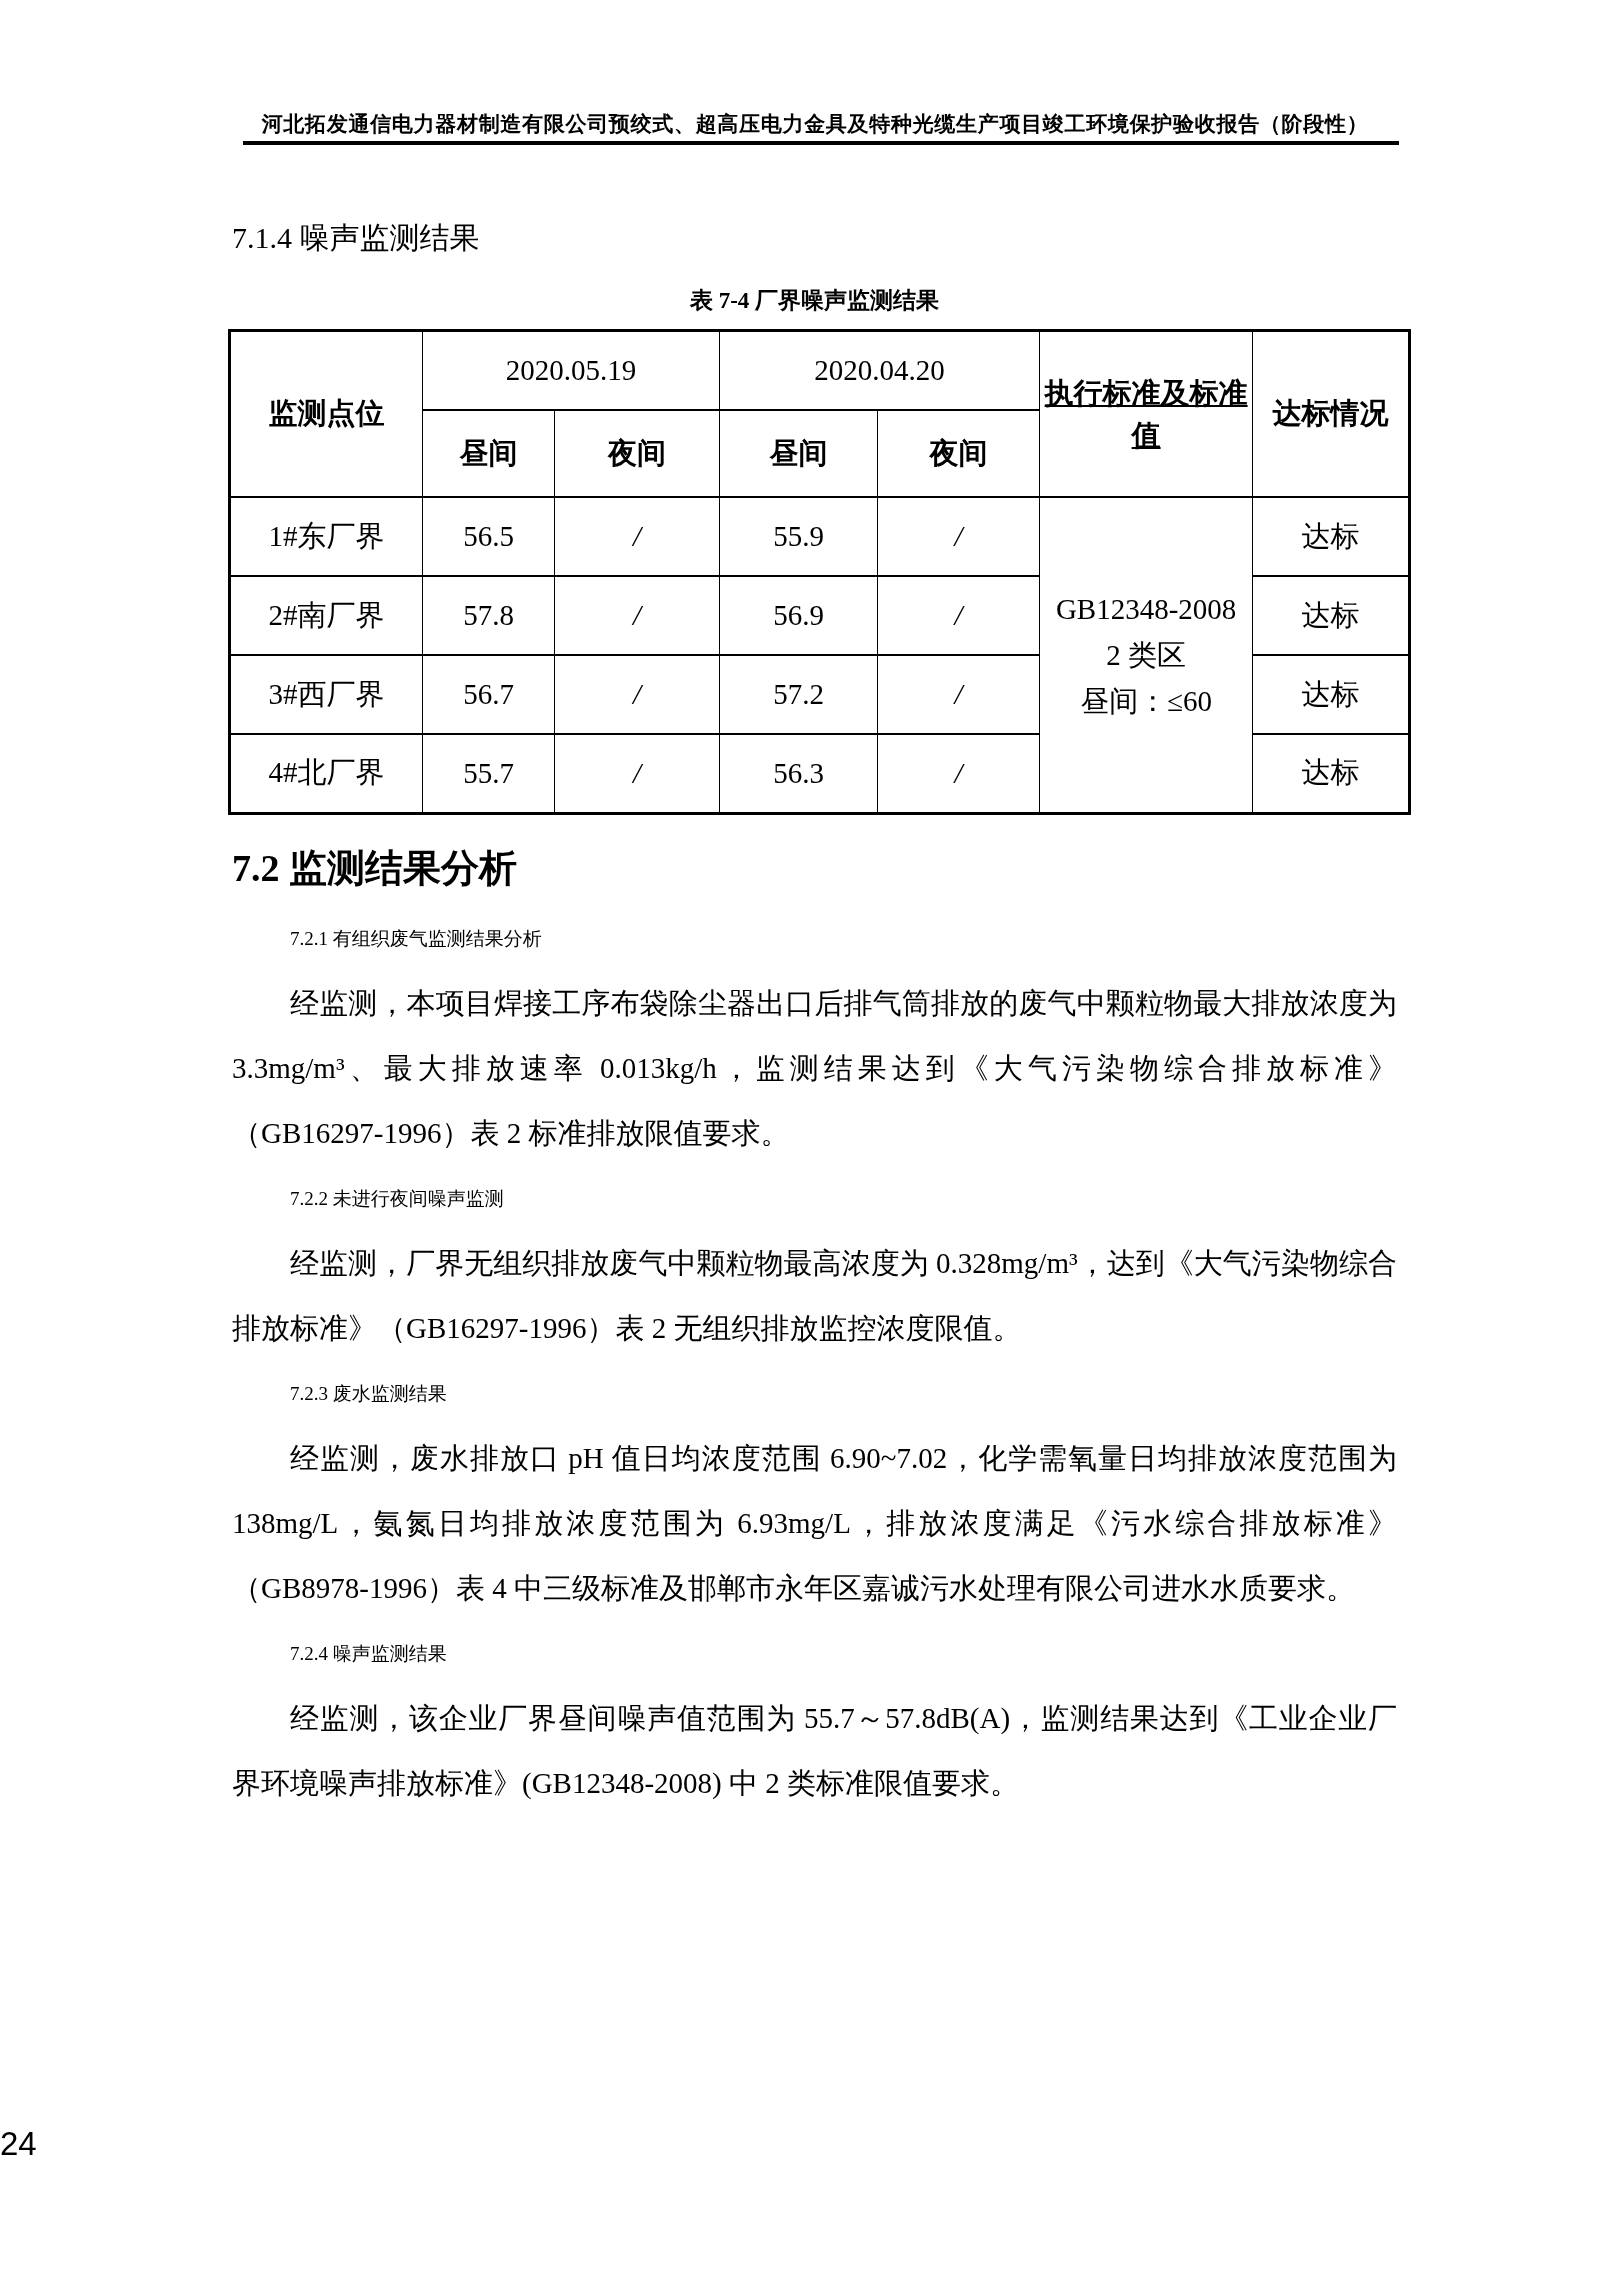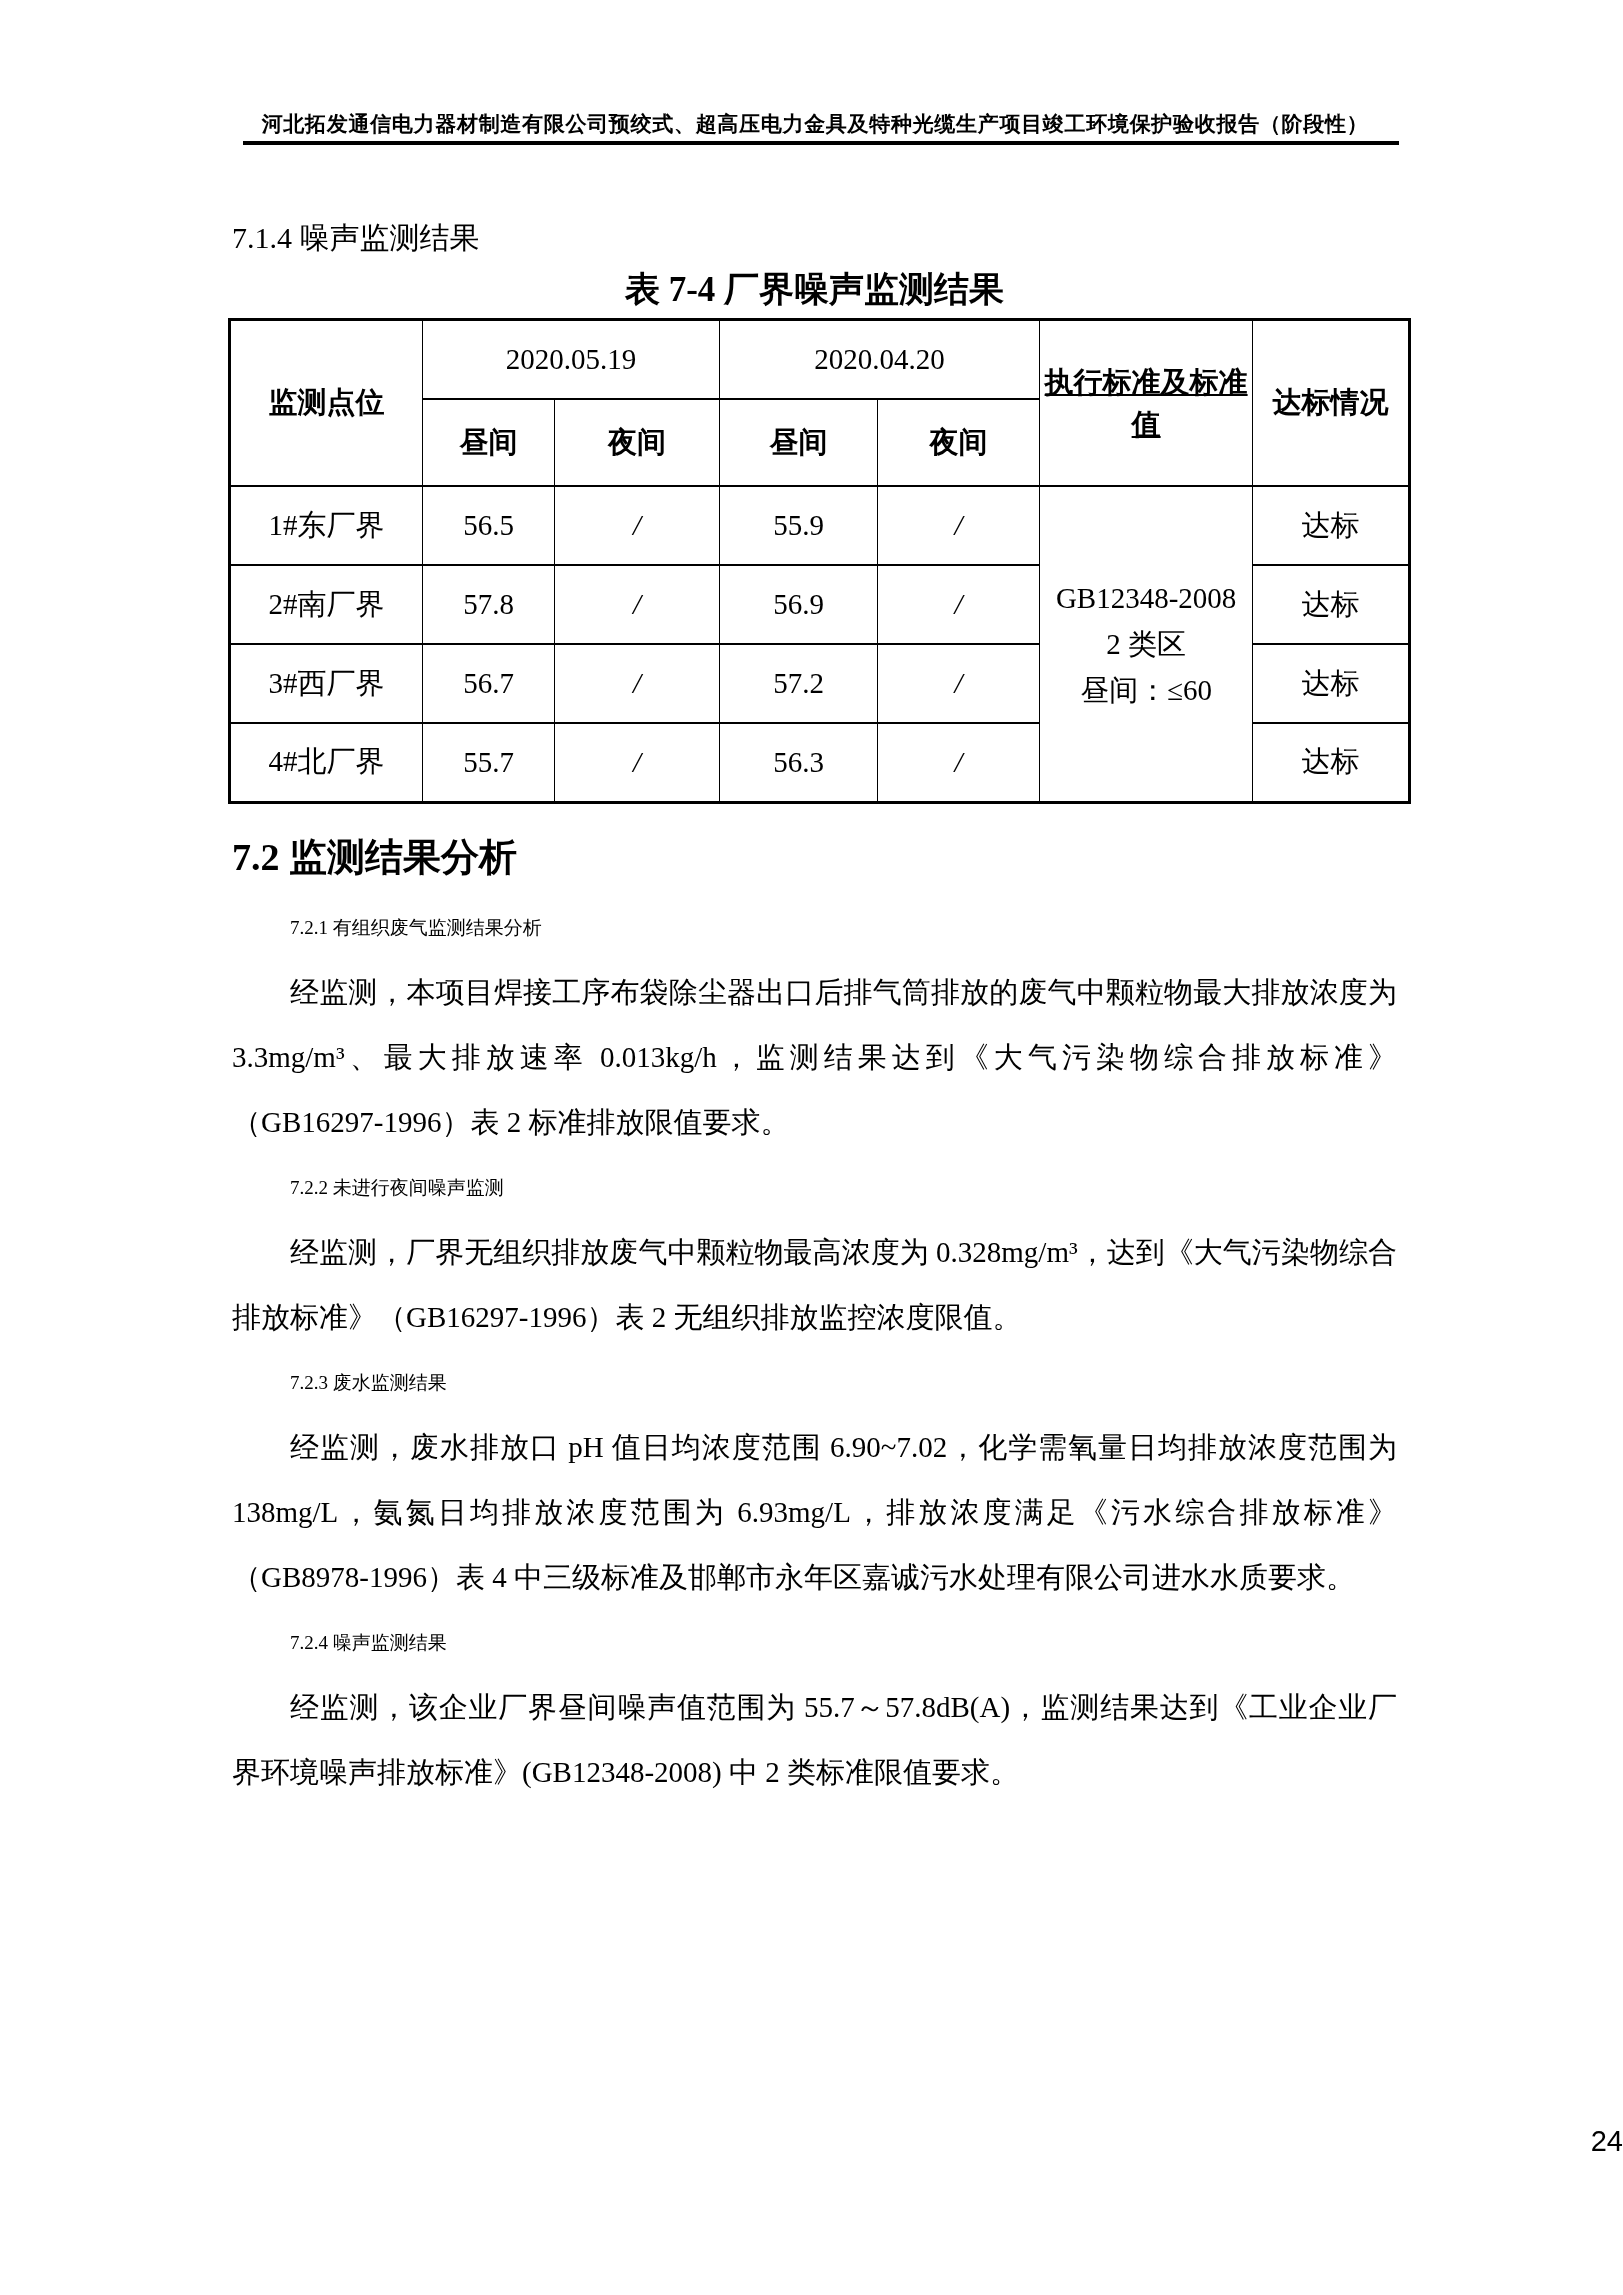--- a/index.html
+++ b/index.html
@@ -43,23 +43,23 @@
   }
 
   .h714 {
     margin-top: 219px;
     font-size: 30px;
     font-weight: normal;
     line-height: 37px;
   }
 
   .table-caption {
-    margin-top: 17px;
+    margin-top: 28px;
     text-align: center;
-    font-size: 35px;
+    font-size: 23px;
     font-weight: bold;
     line-height: 34px;
   }
 
   
   table.noise {
     margin-top: 10.5px;
     margin-left: -3.9px;
     width: 1179px;
     border-collapse: collapse;
@@ -114,22 +114,22 @@
     text-align: justify;
     text-indent: 58px;
   }
 
   
   .page-number {
     position: absolute;
     top: 2125px;
     left: 0;
     width: 100%;
-    text-align: right;
-    font-size: 29px;
+    text-align: left;
+    font-size: 33px;
     font-family: "Liberation Sans", sans-serif;
   }
 </style>
 </head>
 <body>
 
 <div class="doc-header">河北拓发通信电力器材制造有限公司预绞式、超高压电力金具及特种光缆生产项目竣工环境保护验收报告（阶段性）</div>
 <div class="header-rule"></div>
 
 <div class="content">

